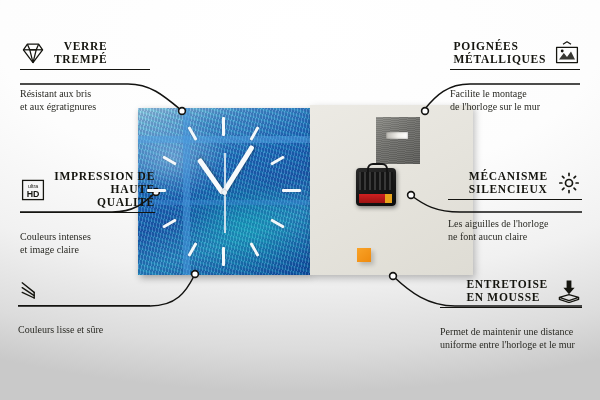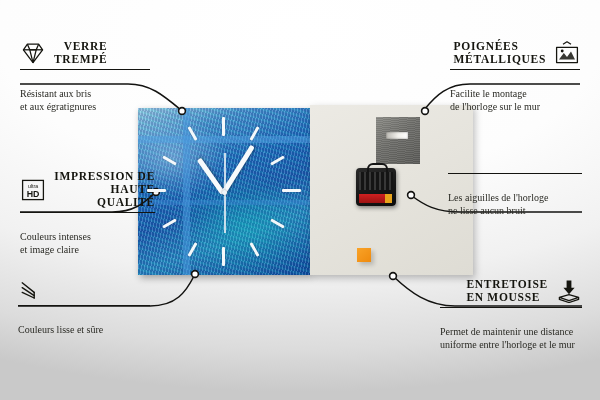--- a/index.html
+++ b/index.html
@@ -225,23 +225,42 @@
           </g>
         </svg>
       </span>
     </div>
     <div class="co-rule"></div>
     <div class="co-sub">Facilite le montage
 de l'horloge sur le mur</div>
   </div>
 
   <div class="callout right" style="left:448px;top:170px;width:134px;">
+    <div class="co-head">
+      <span class="co-title">MÉCANISME
+SILENCIEUX</span>
+      <span class="ico">
+        <svg viewBox="0 0 32 30">
+          <g fill="none" stroke="#15150f" stroke-width="2.1" stroke-linecap="round">
+            <circle cx="16" cy="15" r="4.4"></circle>
+            <path d="M16,3 v2.6"></path>
+              <path d="M16,24.4 v2.6"></path>
+            <path d="M4.5,15 h2.6"></path>
+              <path d="M24.9,15 h2.6"></path>
+            <path d="M7.8,6.8 l1.9,1.9"></path>
+              <path d="M22.3,21.3 l1.9,1.9"></path>
+            <path d="M24.2,6.8 l-1.9,1.9"></path>
+              <path d="M9.7,21.3 l-1.9,1.9"></path>
+          </g>
+        </svg>
+      </span>
+    </div>
     <div class="co-rule"></div>
     <div class="co-sub">Les aiguilles de l'horloge
-ne lisse aucun bruit</div>
+ne font aucun claire</div>
   </div>
 
   <div class="callout right" style="left:440px;top:278px;width:142px;">
     <div class="co-head">
       <span class="co-title">ENTRETOISE
 EN MOUSSE</span>
       <span class="ico">
         <svg viewBox="0 0 32 30">
           <g fill="none" stroke="#15150f" stroke-width="1.6" stroke-linejoin="round">
             <path d="M13,2 h6 v9 h4 l-7,8 l-7,-8 h4 z" fill="#15150f" stroke="none"></path>

